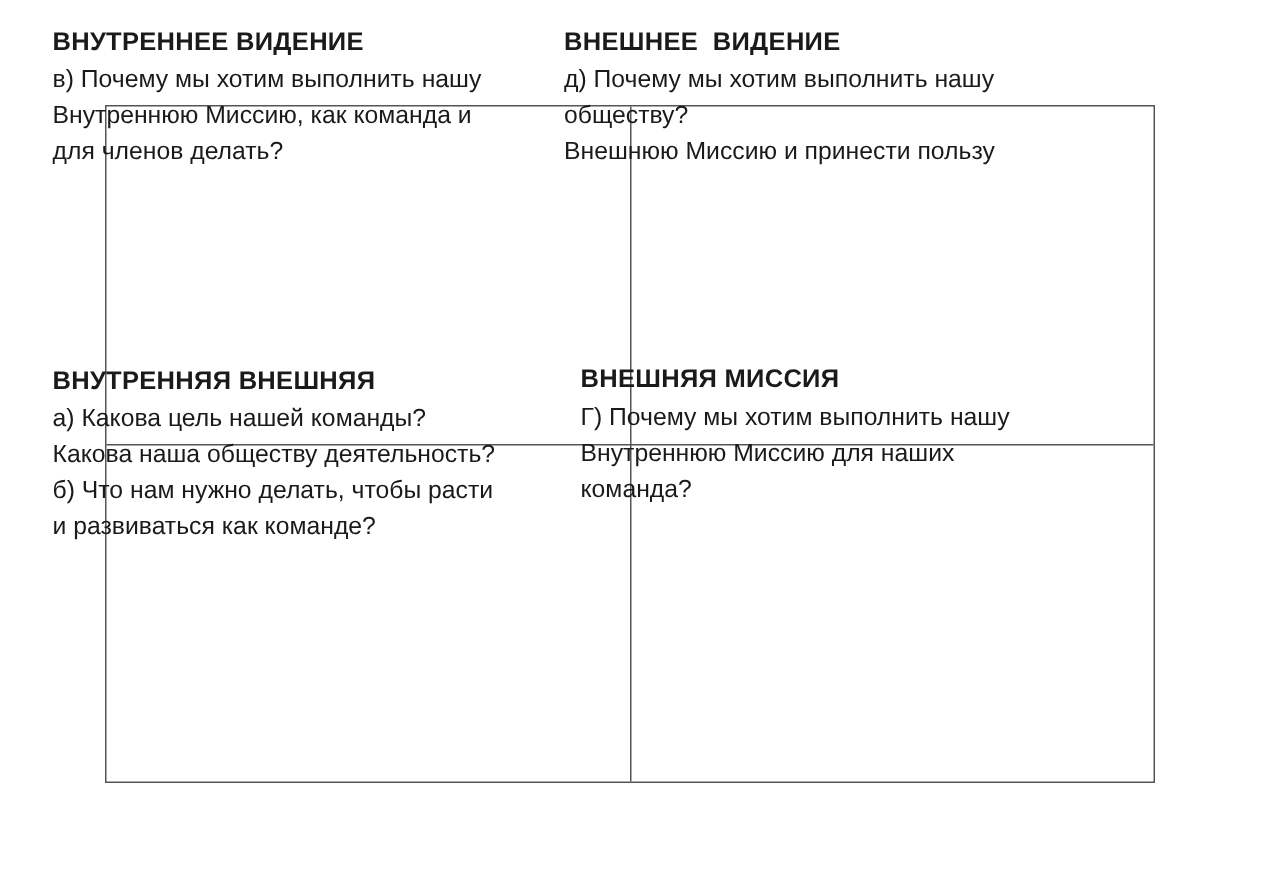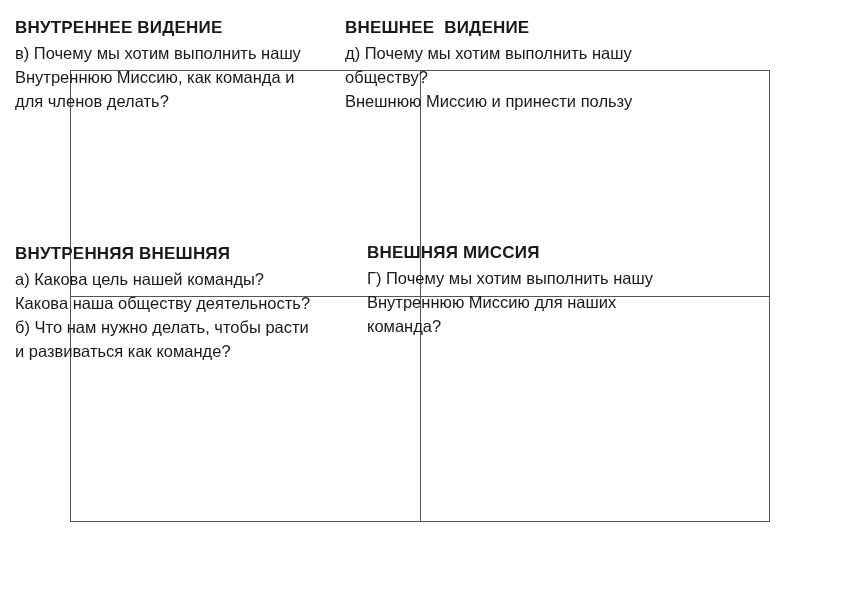--- a/index.html
+++ b/index.html
@@ -2,23 +2,23 @@
 <html><head>
 <meta charset="utf-8">
 <style>
   html, body { margin: 0; padding: 0; background: #ffffff; }
   body { width: 842px; height: 596px; position: relative; overflow: hidden;
          font-family: "Liberation Sans", "DejaVu Sans", sans-serif; color: #1a1a1a; }
   .grid { position: absolute; left: 70px; top: 70px; width: 700px; height: 452px;
           border: 1px solid #555; box-sizing: border-box; }
   .vline { position: absolute; left: 349px; top: 0; width: 1px; height: 100%; background: #555; }
   .hline { position: absolute; left: 0; top: 225px; width: 100%; height: 1px; background: #555; }
-  .cell { position: absolute; width: 336px; }
+  .cell { position: absolute; width: 336px; margin-left: 20px; }
   .c-tl { left: 15px; top: 17px; }
-  .c-tr { left: 345px; top: 17px; }
+  .c-tr { left: 356px; top: 17px; }
   .c-bl { left: 15px; top: 243px; }
   .c-br { left: 367px; top: 242px; }
   .title { font-weight: bold; font-size: 17px; letter-spacing: 0.2px; line-height: 22px; margin-bottom: 2px; }
   .body { font-size: 16.5px; line-height: 24px; }
   .p { display: block; }
 </style>
 </head>
 <body>
 
 <div class="grid">

